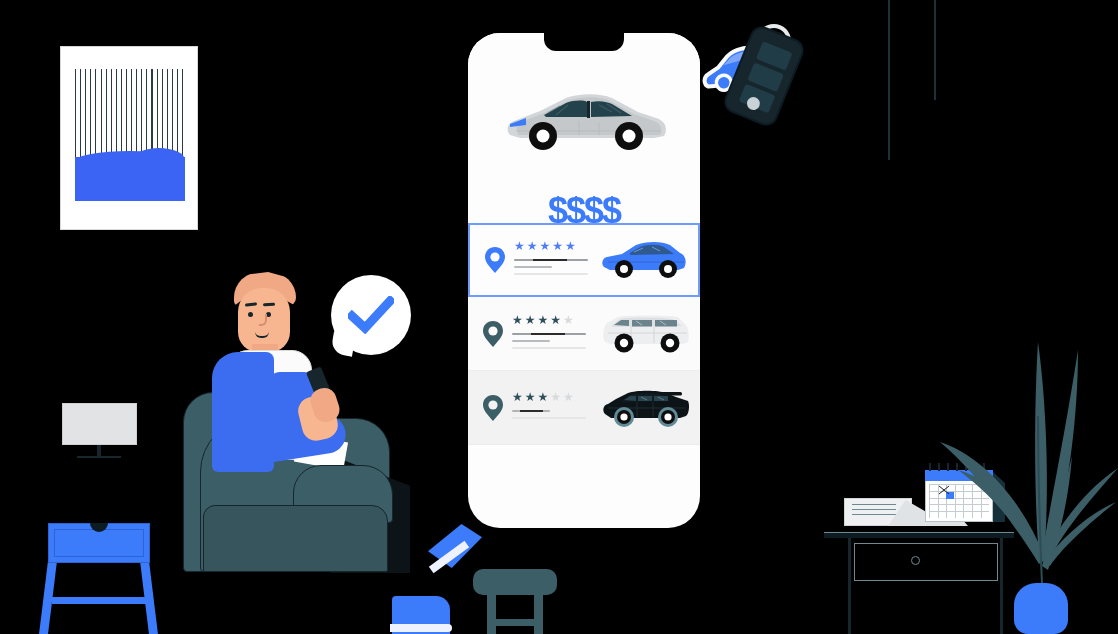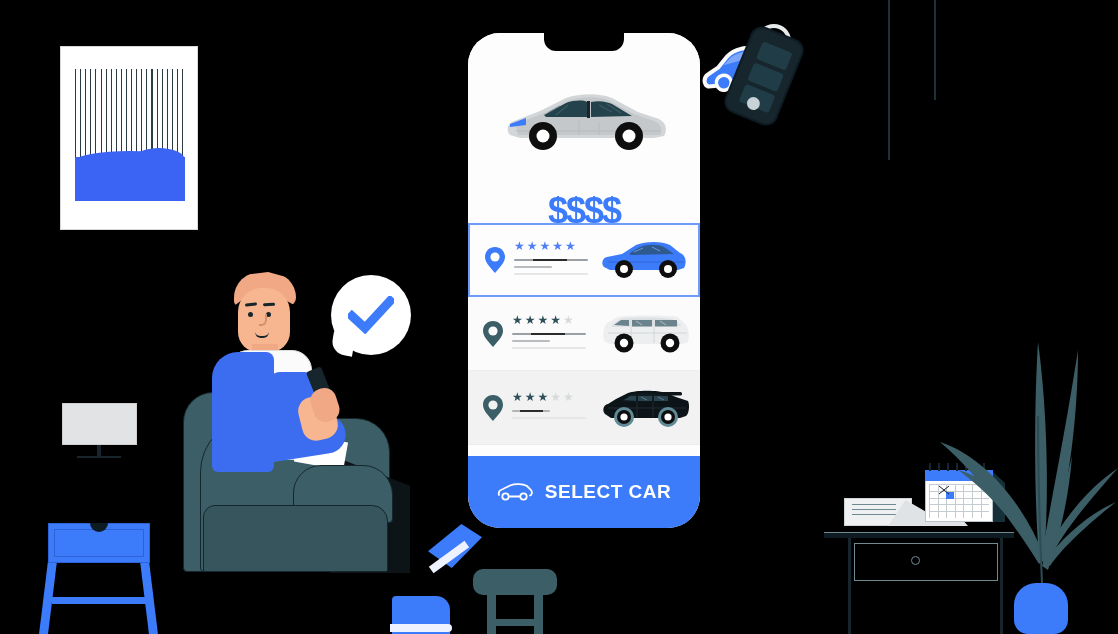--- a/index.html
+++ b/index.html
@@ -358,29 +358,20 @@
             <circle cx="22" cy="30" r="7" fill="#0e0e0e"></circle>
             <circle cx="22" cy="30" r="3.6" fill="#fff"></circle>
           <circle cx="66" cy="30" r="10" fill="#5f8a96"></circle>
             <circle cx="66" cy="30" r="7" fill="#0e0e0e"></circle>
             <circle cx="66" cy="30" r="3.6" fill="#fff"></circle>
         </svg>
       </div>
 
     </div>
 
-    <div id="select-car-button">
-      <svg width="36" height="18" viewBox="0 0 36 18">
-        <path d="M2 12 C 1 9, 3 7, 6 6 L 13 2.5 C 18 0.6, 26 0.8, 30 3 L 34 7 C 35.5 9, 35 12, 33 12.5" fill="none" stroke="#fff" stroke-width="1.8" stroke-linecap="round"></path>
-        <circle cx="8.5" cy="13.5" r="3.2" fill="none" stroke="#fff" stroke-width="1.8"></circle>
-        <circle cx="26.5" cy="13.5" r="3.2" fill="none" stroke="#fff" stroke-width="1.8"></circle>
-        <path d="M12.5 13.5 L 22.5 13.5" stroke="#fff" stroke-width="1.8" stroke-linecap="round"></path>
-      </svg>
-      <span>SELECT CAR</span>
-    </div>
   </div>
   <div class="abs" id="phone-notch"></div>
 
   <svg class="abs" id="keychain-car" viewBox="0 0 68 56">
     <g transform="rotate(-14 34 28)">
       <path d="M6 34 C 2 31, 3 24, 9 22 L 20 18 L 32 9 C 40 4, 54 4, 60 9 L 66 16 C 69 19, 68 30, 64 33 L 56 35 L 12 35 Z" fill="#3c7bfa" stroke="#fafafa" stroke-width="4" stroke-linejoin="round"></path>
       <path d="M26 17 L 35 11 C 42 8, 50 8, 54 11 L 59 16 L 26 17 Z" fill="#fafafa" opacity=".35"></path>
       <circle cx="22" cy="34" r="7.5" fill="#3c7bfa" stroke="#fafafa" stroke-width="3.5"></circle>
       <circle cx="56" cy="34" r="7.5" fill="#3c7bfa" stroke="#fafafa" stroke-width="3.5"></circle>
     </g>

